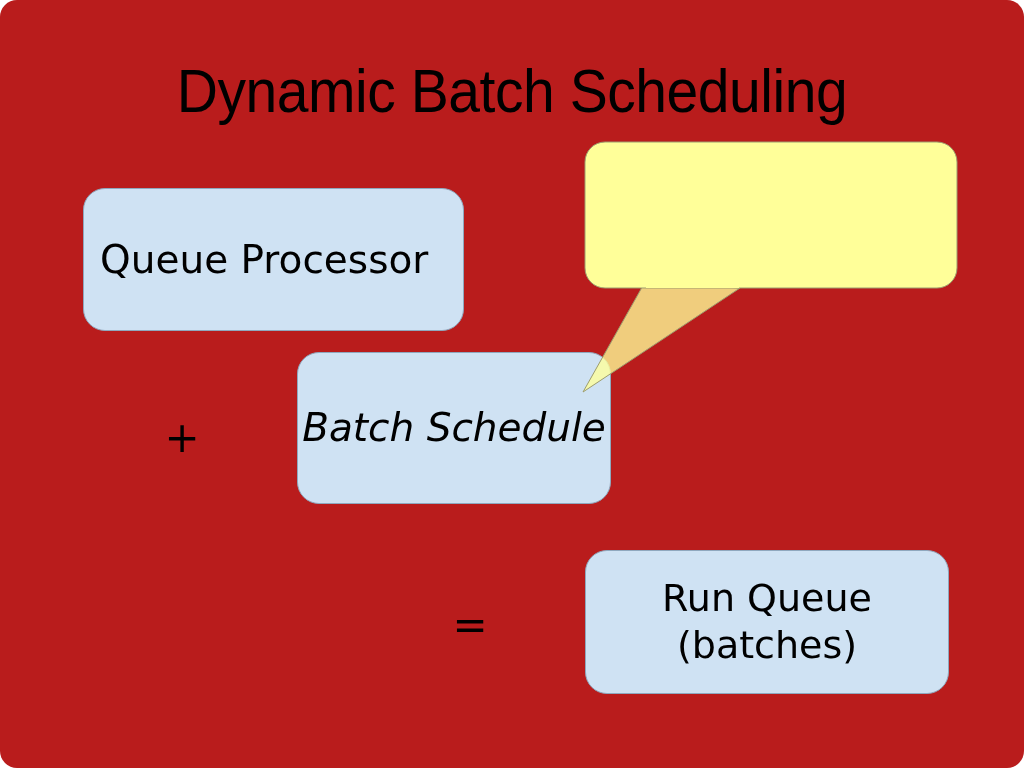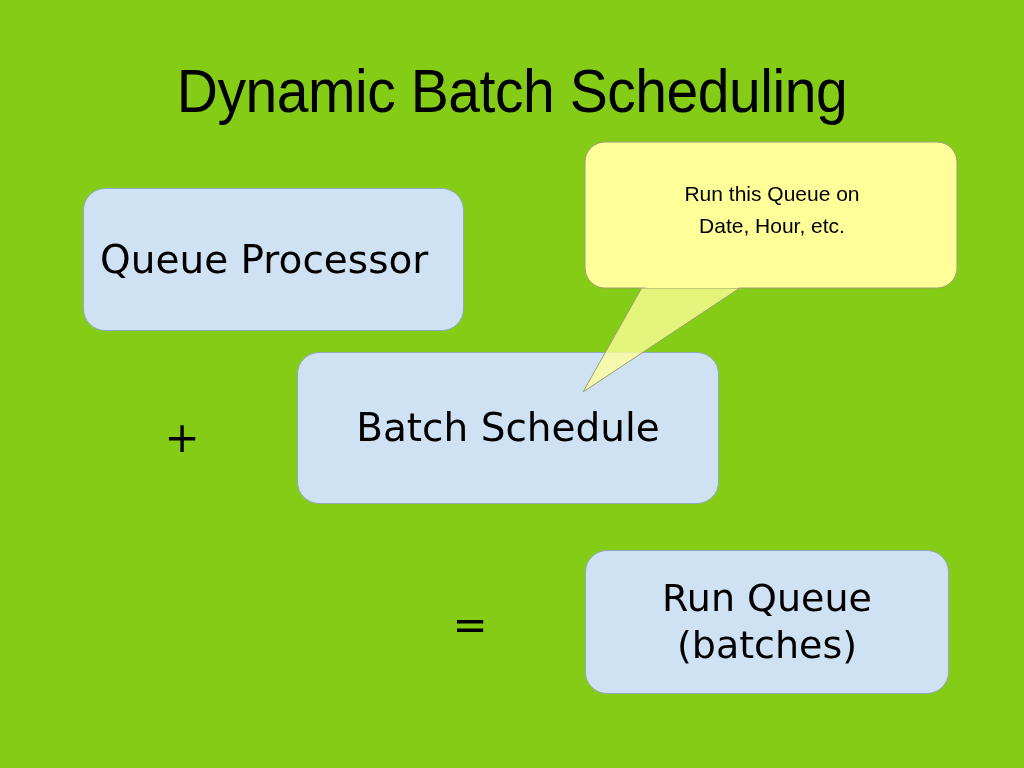--- a/index.html
+++ b/index.html
@@ -13,21 +13,22 @@
     height: 768px;
     overflow: hidden;
     font-family: "Liberation Sans", "DejaVu Sans", sans-serif;
     color: #000000;
   }
 
   #slide {
     position: relative;
     width: 1024px;
     height: 768px;
-    background: #84cc16;
+    background: #b91c1c;
+    border-radius: 17px;
   }
 
   
   .slide-title {
     position: absolute;
     left: 0;
     top: 56px;
     width: 1024px;
     text-align: center;
     font-family: "Liberation Sans Narrow", "Liberation Sans", "DejaVu Sans", sans-serif;
@@ -65,24 +66,25 @@
     font-size: 39px;
     line-height: 46px;
     justify-content: flex-start;
     padding-left: 16px;
     margin-left: 28px;
   }
 
   #box-batch-schedule {
     left: 297px;
     top: 352px;
-    width: 422px;
+    width: 314px;
     height: 152px;
     font-size: 39px;
     line-height: 46px;
+    font-style: italic;
   }
 
   #box-run-queue {
     left: 585px;
     top: 550px;
     width: 364px;
     height: 144px;
     font-size: 38px;
     line-height: 47px;
     white-space: pre-line;
@@ -178,16 +180,14 @@
     <svg viewBox="0 0 406 275" xmlns="http://www.w3.org/2000/svg">
 
       <polygon class="callout-tail" points="75,150 170,156 13,260"></polygon>
 
       <rect class="callout-shape" x="15" y="10" width="372" height="146" rx="20" ry="20"></rect>
 
       <polygon points="76,150 169,150 169,156 76,156" fill="#ffff99" stroke="none"></polygon>
     </svg>
   </div>
 
-  <div id="callout-text">Run this Queue on
-Date, Hour, etc.</div>
 
 </div>
 
 </body></html>

